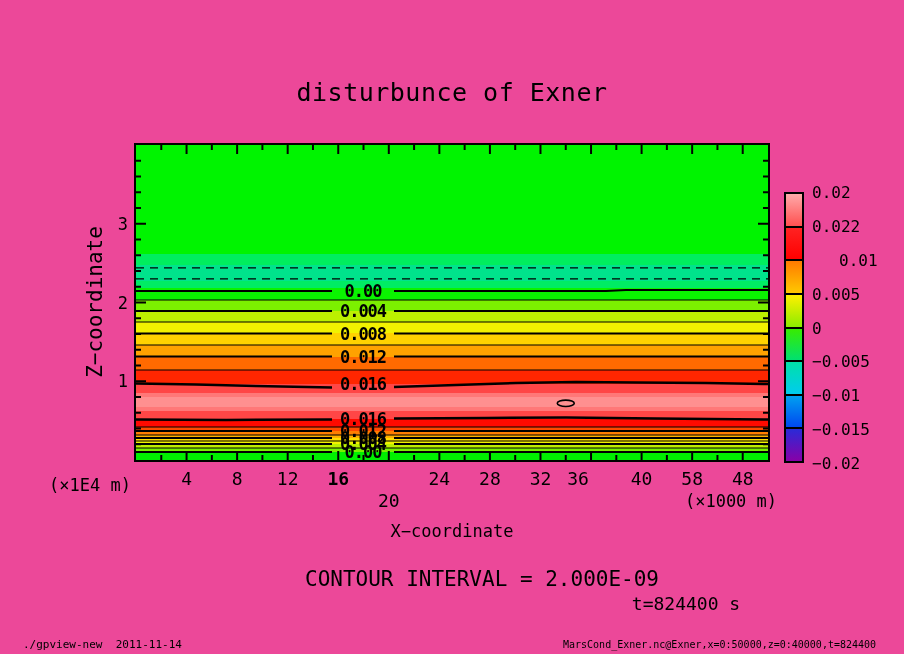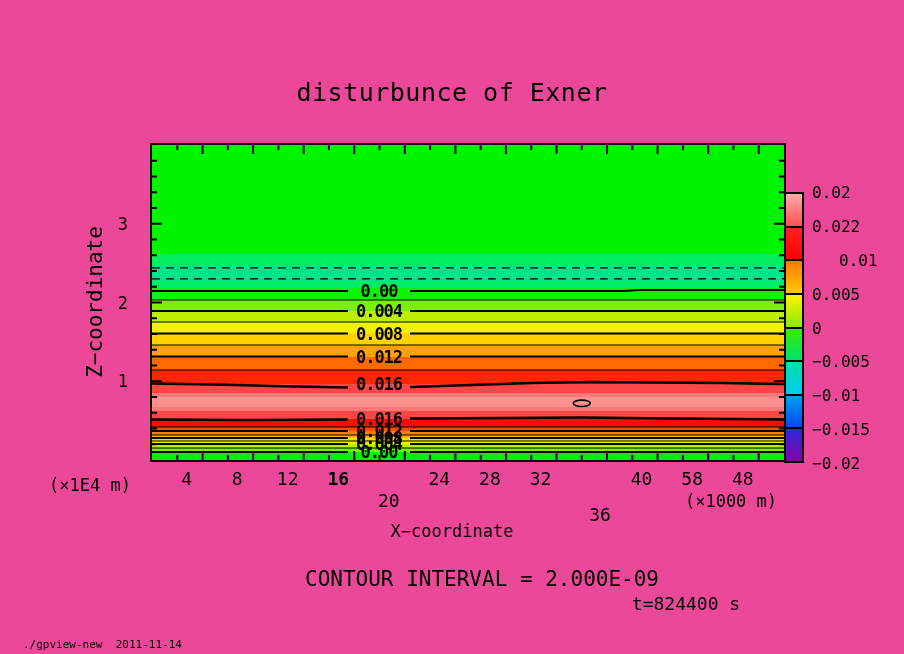--- a/index.html
+++ b/index.html
@@ -12,21 +12,21 @@
   .ylabel{transform:translate(-50%,-50%) rotate(-90deg);white-space:nowrap;font-size:21px;}
   .unit{font-size:17px;}
   .ticklab{font-size:18px;text-align:center;}
   .yticklab{font-size:17px;text-align:right;}
   .cblab{font-size:16px;white-space:nowrap;}
   .note{font-size:21px;}
   .tnote{font-size:18px;}
   .footer{font-size:11px;white-space:pre;}
   .footer2{font-size:10px;white-space:pre;}
   .plot{position:absolute;left:134px;top:143px;width:632px;height:315px;
-        border:2px solid #000;margin-left:16px;}
+        border:2px solid #000;}
   .plot svg{position:absolute;left:0;top:0;}
   .clabel{position:absolute;width:62px;text-align:center;font-size:17px;
           font-weight:bold;line-height:18px;letter-spacing:-1px;}
   .cbar{position:absolute;left:784px;top:192px;width:20px;height:271px;
         border:2px solid #000;box-sizing:border-box;display:flex;flex-direction:column;}
   .cbcell{flex:1;border-bottom:2px solid #000;}
   .cbcell:last-child{border-bottom:none;}
 </style>
 </head>
 <body>
@@ -185,30 +185,31 @@
       <div class="cbcell" style="background: linear-gradient(rgb(255, 122, 0), rgb(255, 200, 0));"></div>
       <div class="cbcell" style="background: linear-gradient(rgb(255, 240, 0), rgb(140, 236, 0));"></div>
       <div class="cbcell" style="background: linear-gradient(rgb(56, 236, 0), rgb(0, 224, 112));"></div>
       <div class="cbcell" style="background: linear-gradient(rgb(0, 224, 168), rgb(0, 204, 238));"></div>
       <div class="cbcell" style="background: linear-gradient(rgb(0, 160, 240), rgb(0, 72, 240));"></div>
       <div class="cbcell" style="background: linear-gradient(rgb(42, 42, 216), rgb(136, 0, 168));"></div>
     </div>
 
   <div class="abs footer" style="left:23px;top:638px;">./gpview-new  2011-11-14</div>
 
+  <div class="abs footer2" style="left:563px;top:639px;">MarsCond_Exner.nc@Exner,x=0:50000,z=0:40000,t=824400</div>
 
 <div class="abs ticklab" style="left: 166.56px; top: 468px; width: 40px;">4</div>
     <div class="abs ticklab" style="left: 217.12px; top: 468px; width: 40px;">8</div>
     <div class="abs ticklab" style="left: 267.68px; top: 468px; width: 40px;">12</div>
     <div class="abs ticklab" style="left: 318.24px; top: 468px; width: 40px; font-weight: bold;">16</div>
     <div class="abs ticklab" style="left: 368.8px; top: 468px; width: 40px; margin-top: 22px;">20</div>
     <div class="abs ticklab" style="left: 419.36px; top: 468px; width: 40px;">24</div>
     <div class="abs ticklab" style="left: 469.92px; top: 468px; width: 40px;">28</div>
     <div class="abs ticklab" style="left: 520.48px; top: 468px; width: 40px;">32</div>
-    <div class="abs ticklab" style="left: 580px; top: 468px; width: 40px; margin-top: 36px;">36</div>
+    <div class="abs ticklab" style="left: 558px; top: 468px; width: 40px;">36</div>
     <div class="abs ticklab" style="left: 621.6px; top: 468px; width: 40px;">40</div>
     <div class="abs ticklab" style="left: 672.16px; top: 468px; width: 40px;">58</div>
     <div class="abs ticklab" style="left: 722.72px; top: 468px; width: 40px;">48</div>
     <div class="abs yticklab" style="left: 98px; width: 30px; top: 213.75px;">3</div>
     <div class="abs yticklab" style="left: 98px; width: 30px; top: 292.5px;">2</div>
     <div class="abs yticklab" style="left: 98px; width: 30px; top: 371.25px;">1</div>
     <div class="abs cblab" style="left: 812px; top: 183px;">0.02</div>
     <div class="abs cblab" style="left: 812px; top: 216.875px;">0.022</div>
     <div class="abs cblab" style="left: 812px; top: 250.75px; margin-left: 27px;">0.01</div>
     <div class="abs cblab" style="left: 812px; top: 284.625px;">0.005</div>

